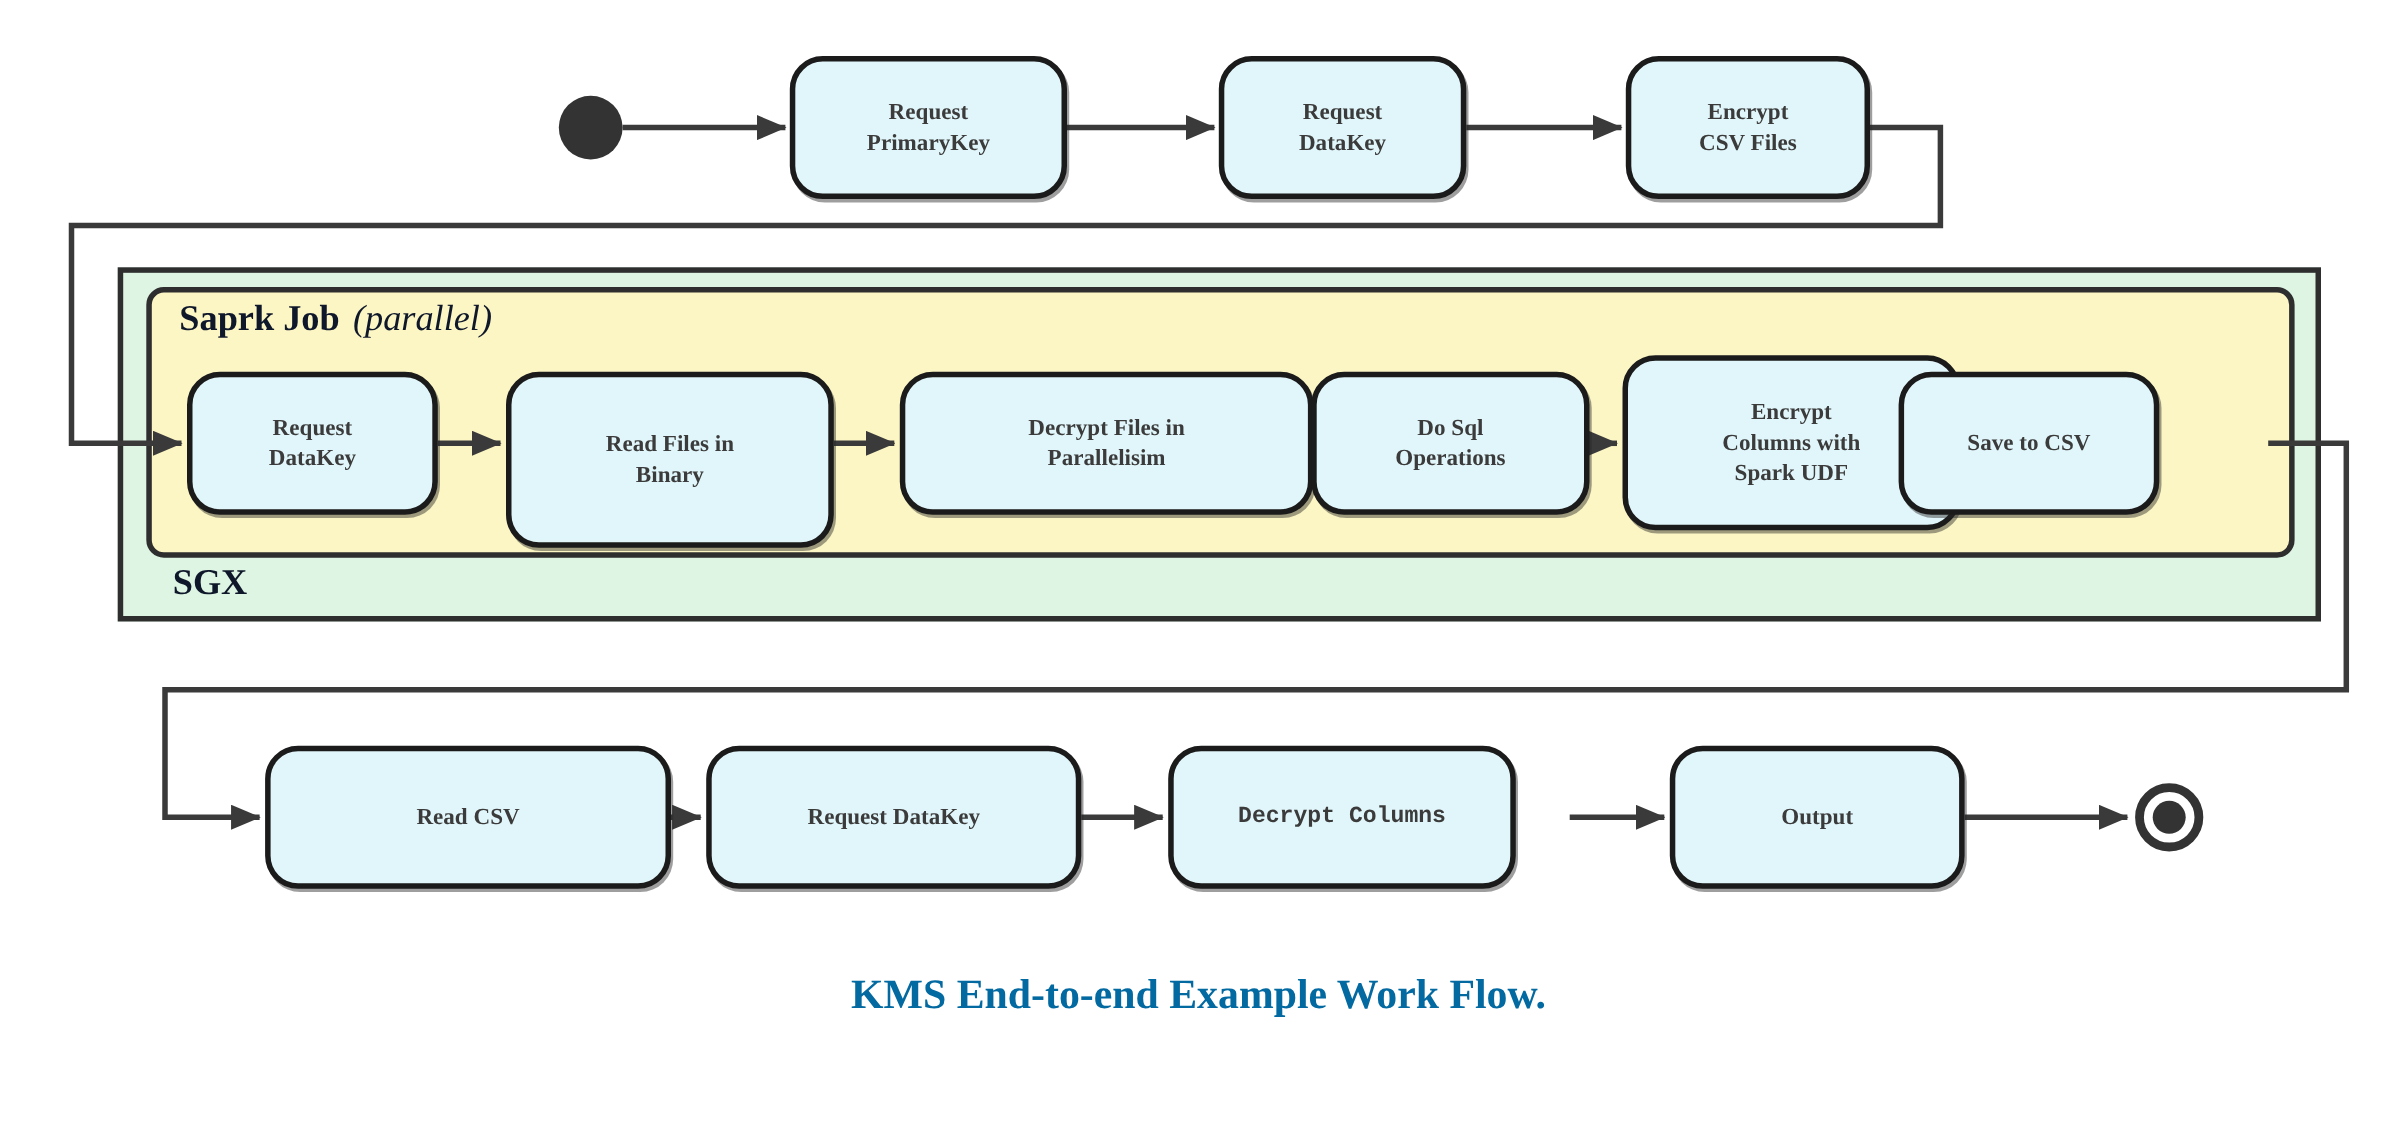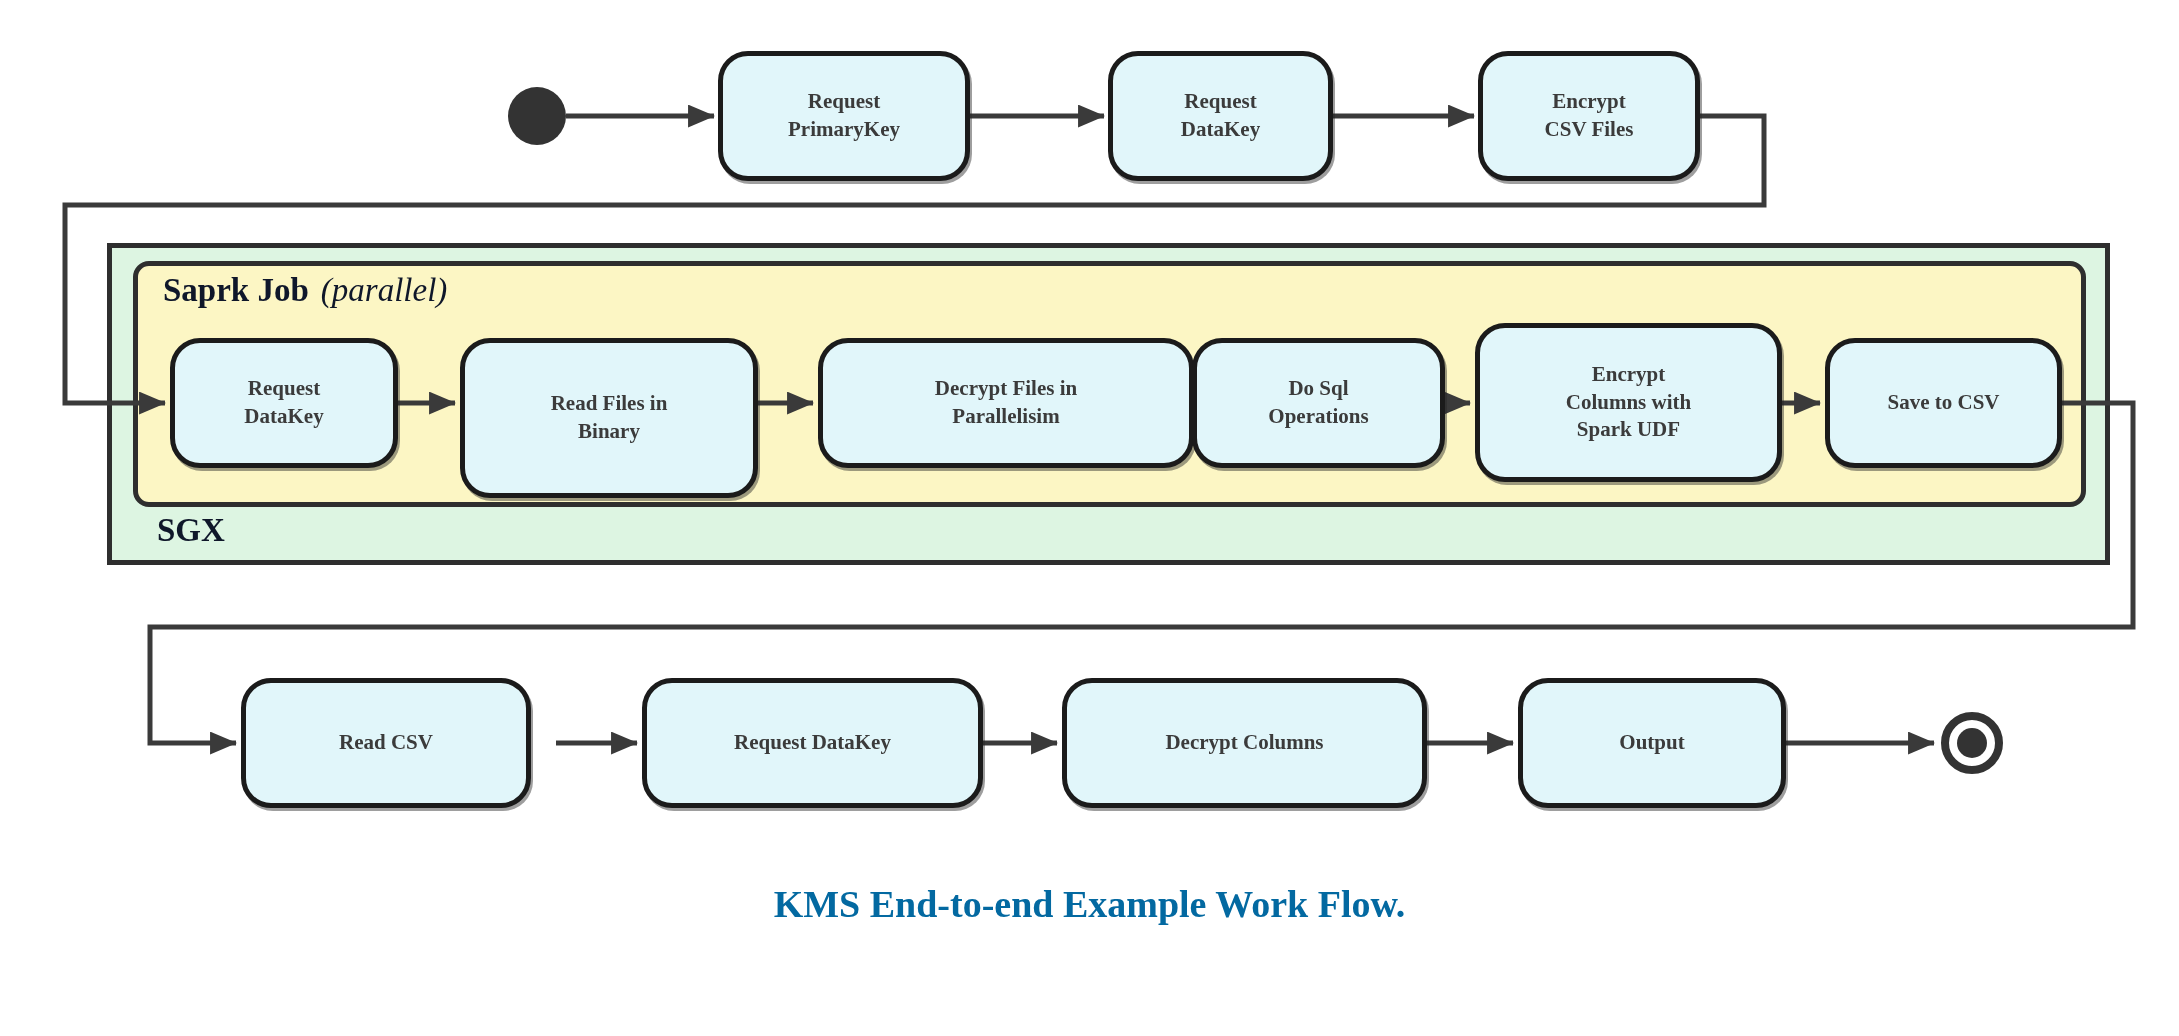--- a/index.html
+++ b/index.html
@@ -42,25 +42,25 @@
   
   .n-req-primarykey { left:718px; top:51px;  width:252px; height:130px; }
   .n-req-datakey-1  { left:1108px; top:51px; width:225px; height:130px; }
   .n-encrypt-csv    { left:1478px; top:51px; width:222px; height:130px; }
   
   .n-req-datakey-2  { left:170px;  top:338px; width:228px; height:130px; }
   .n-read-binary    { left:460px;  top:338px; width:298px; height:160px; }
   .n-decrypt-par    { left:818px;  top:338px; width:376px; height:130px; }
   .n-do-sql         { left:1192px; top:338px; width:253px; height:130px; }
   .n-encrypt-udf    { left:1475px; top:323px; width:307px; height:159px; }
-  .n-save-csv       { left:1825px; top:338px; width:237px; height:130px; }
+  .n-save-csv       { left:1726px; top:338px; width:237px; height:130px; }
   
-  .n-read-csv       { left:241px;  top:678px; width:290px; height:130px; }
+  .n-read-csv       { left:241px;  top:678px; width:369px; height:130px; }
   .n-req-datakey-3  { left:642px;  top:678px; width:341px; height:130px; }
-  .n-decrypt-cols   { left:1062px; top:678px; width:365px; height:130px; }
+  .n-decrypt-cols   { left:1062px; top:678px; width:316px; height:130px;font-family:Liberation Mono, monospace; }
   .n-output         { left:1518px; top:678px; width:268px; height:130px; }
   .caption {
     position:absolute; left:0; top:882px; width:2179px; z-index:3;
     text-align:center; font-size:38px; font-weight:bold; color:#0369a1;
   }
 </style>
 </head>
 <body>
 
 <div class="canvas">

